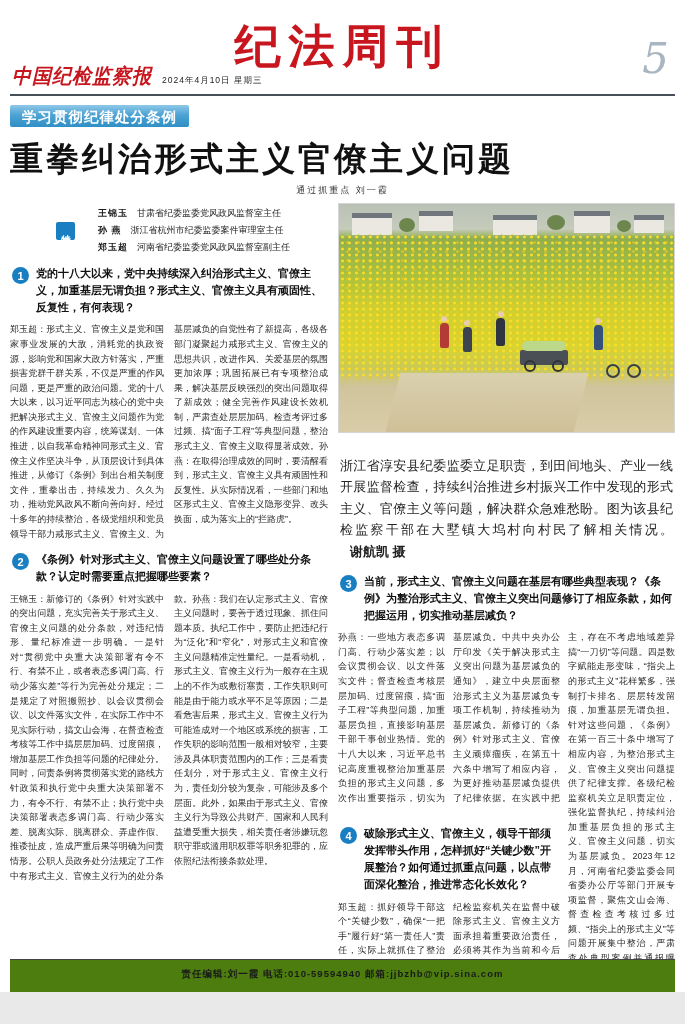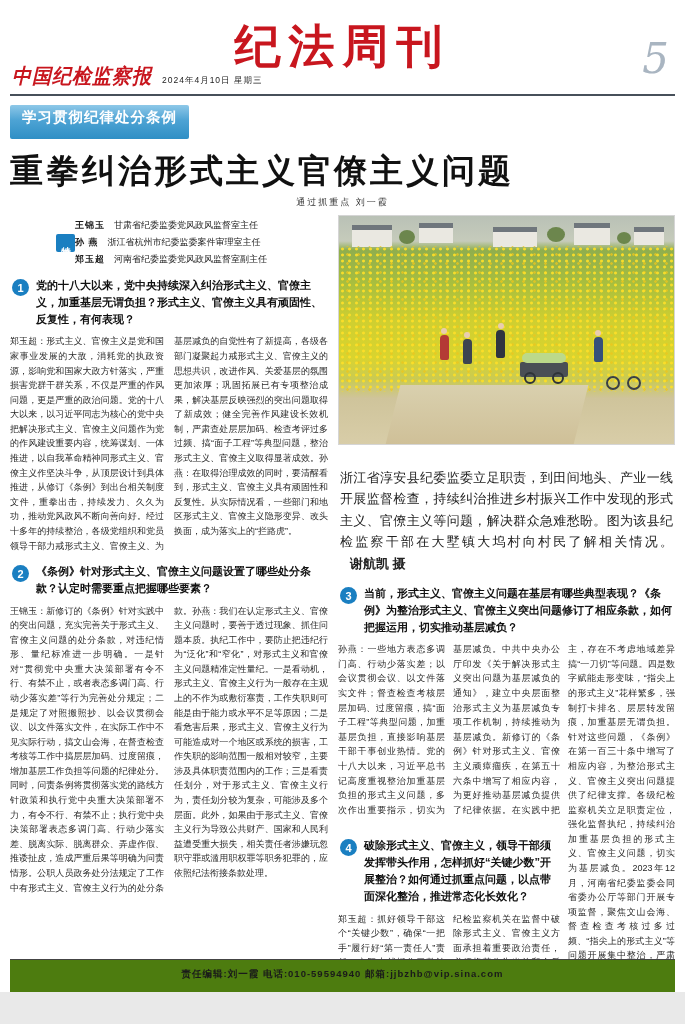--- a/index.html
+++ b/index.html
@@ -22,35 +22,35 @@
     font-family:"DejaVu Serif","Liberation Serif",serif; font-weight:bold; font-style:italic;
     font-size:19px; color:var(--red); letter-spacing:1px; transform:scaleY(1.08);
   }
   .date-line { font-size:8.5px; color:#222; padding-bottom:3px; letter-spacing:1px; }
   .page-number {
     position:absolute; right:6px; top:38px; font-family:"DejaVu Serif","Liberation Serif",serif;
     font-style:italic; font-size:42px; color:#a9b5c1; line-height:1;
   }
   
   .section-label {
-    display:inline-block; margin-top:9px; padding:3px 12px 12px;
+    display:inline-block; margin-top:9px; padding:3px 12px 0;
     background:linear-gradient(180deg,#8ec8e8 0%,#4da3d4 45%,#2f8fc5 100%);
     color:#fff; font-weight:bold; font-size:14.5px; letter-spacing:1px; border-radius:2px;
   }
   .headline {
     margin:10px 0 2px; font-family:"DejaVu Serif","Liberation Serif",serif;
     font-weight:900; font-size:33px; letter-spacing:3px; color:#111;
   }
   .byline { text-align:center; font-size:9px; color:#333; margin-bottom:6px; letter-spacing:2px; }
   
   .main { display:flex; gap:10px; }
   .left-region { width:318px; flex:none; }
   .right-region { flex:1; display:flex; flex-direction:column; }
   
-  .guests { display:flex; gap:0; margin:2px 0 2px 46px; align-items:center; }
+  .guests { display:flex; gap:23px; margin:2px 0 2px 46px; align-items:center; }
   .guest-label {
     background:var(--blue); color:#fff; writing-mode:vertical-rl; text-orientation:upright;
     font-size:9.5px; font-weight:bold; padding:5px 3px; letter-spacing:2px; border-radius:2px; flex:none;
   }
   .guest-rows { font-size:9px; line-height:1.9; }
   .guest-name { font-weight:bold; margin-right:9px; letter-spacing:1px; }
   
   .intro {
     font-size:9.5px; line-height:1.85; text-align:justify; padding:7px 4px 10px;
     border-bottom:3px solid var(--rule-blue); color:#222;

